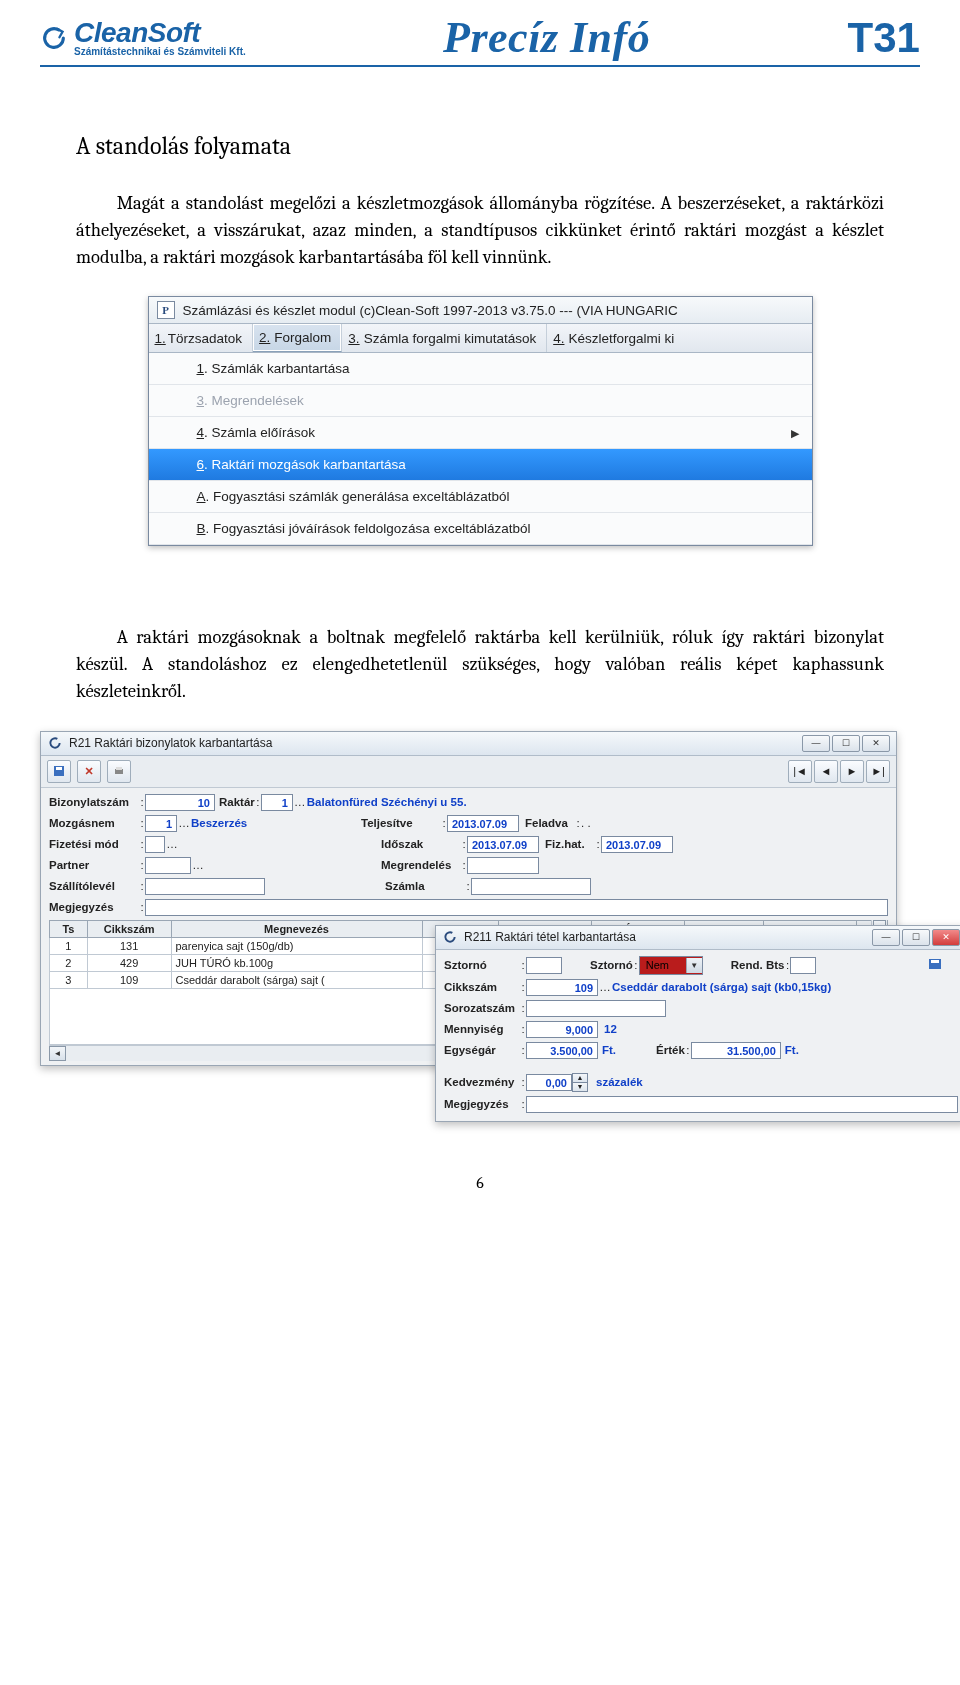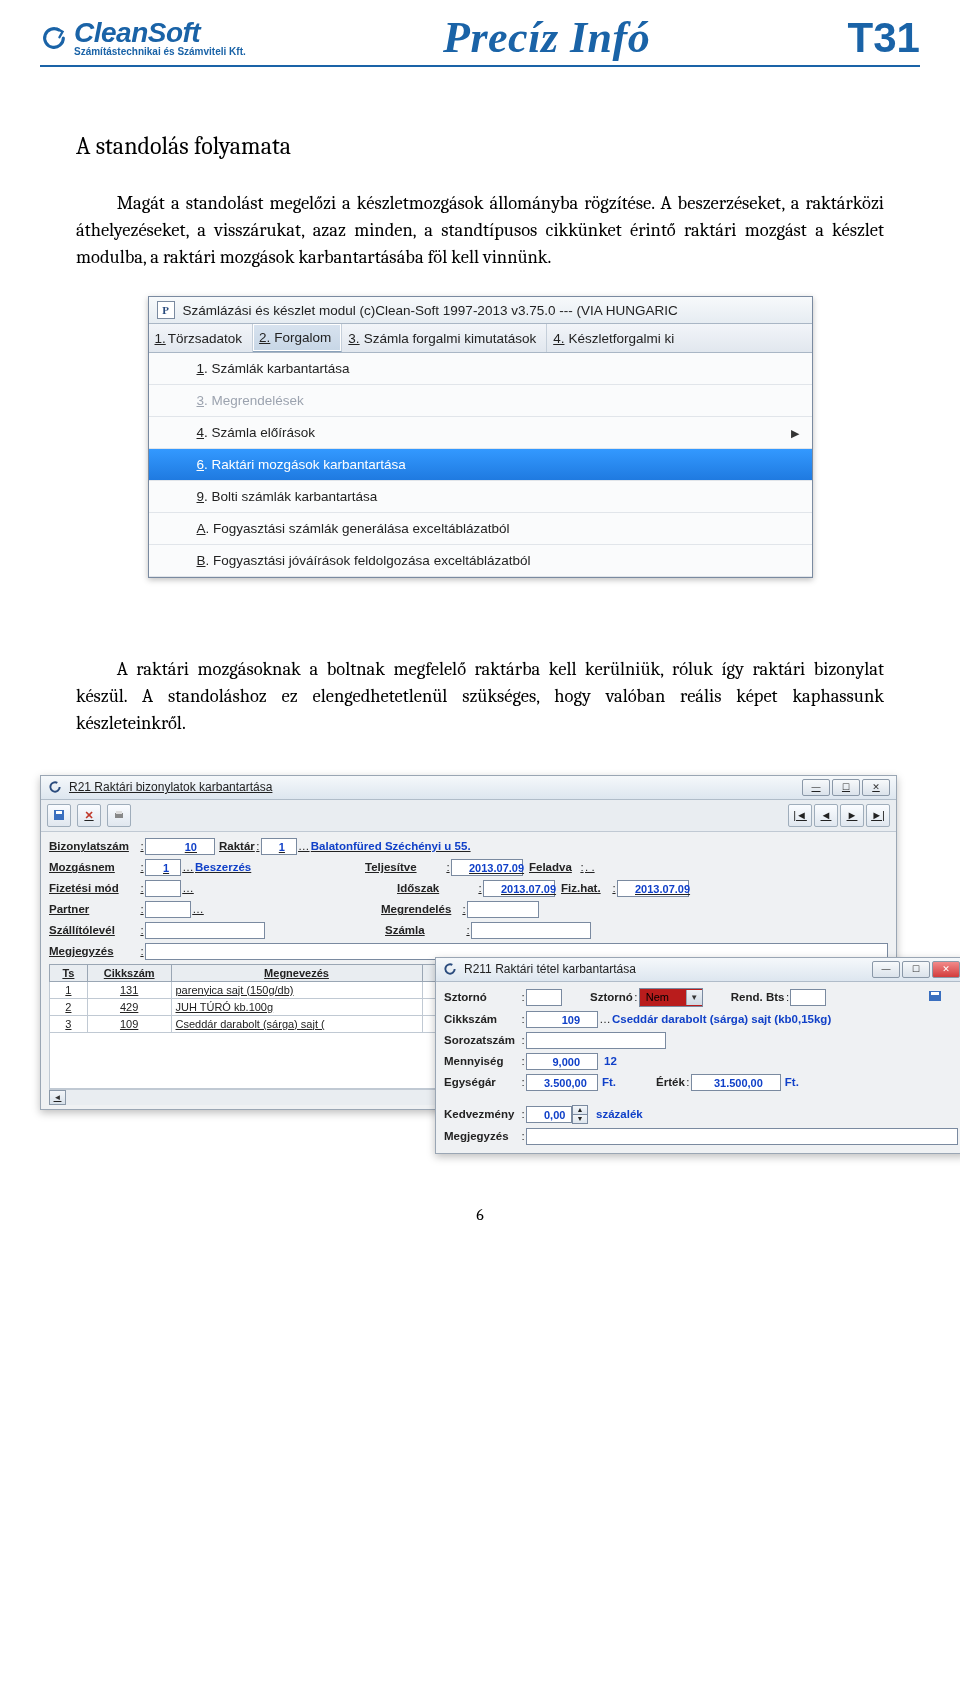--- a/index.html
+++ b/index.html
@@ -172,21 +172,21 @@
   }
   .form-row {
     display: flex; align-items: center;
     margin-bottom: 4px;
   }
   .form-row .lbl { width: 90px; font-weight: 700; }
   .form-row .sep { width: 6px; text-align: center; }
   .fld {
     background: #fff; border: 1px solid #7a8aa0;
     height: 17px; line-height: 17px;
-    padding: 0 17px;
+    padding: 0 4px;
     color: #1040c8; font-weight: bold;
     box-sizing: border-box;
     text-align: right;
     font-size: 11px;
   }
   .fld.left { text-align: left; }
   .plain { color: #1040c8; font-weight: bold; }
   .grid {
     margin-top: 4px;
   }
@@ -313,34 +313,33 @@
             <span style="text-decoration:underline">4.</span>
             <span> </span>
             <span>Készletforgalmi ki</span>
           </div>
       </div>
       <div class="submenu" id="submenu">
           <div class="item"><span class="hotkey">1</span><span>. Számlák karbantartása</span></div>
           <div class="item disabled"><span class="hotkey">3</span><span>. Megrendelések</span></div>
           <div class="item"><span class="hotkey">4</span><span>. Számla előírások</span><span class="arrow">▶</span></div>
           <div class="item sel"><span class="hotkey">6</span><span>. Raktári mozgások karbantartása</span></div>
-          <div class="item"><span class="hotkey">9</span><span>. Bolti számlák karbantartása</span></div>
           <div class="item"><span class="hotkey">A</span><span>. Fogyasztási számlák generálása exceltáblázatból</span></div>
           <div class="item"><span class="hotkey">B</span><span>. Fogyasztási jóváírások feldolgozása exceltáblázatból</span></div>
         </div>
     </div>
   </div>
 
   <div class="body-text">
     <div class="para"><span class="indent"></span><span>A raktári mozgásoknak a boltnak megfelelő raktárba kell kerülniük, róluk így raktári bizonylat készül. A standoláshoz ez elengedhetetlenül szükséges, hogy valóban reális képet kaphassunk készleteinkről.</span></div>
   </div>
 
   <div class="screenshot2">
 
-    <div class="form-window" style="left:0; top:12px; width:855px;text-decoration:underline;">
+    <div class="form-window" style="left:0; top:0; width:855px;">
       <div class="form-titlebar">
         <span class="win-icon" style="border:none; background:transparent;">
           <svg width="14" height="14" viewBox="0 0 36 36">
               <path d="M30 18a12 12 0 1 1-6-10.4" fill="none" stroke="#2a4b7d" stroke-width="5"></path>
             </svg>
         </span>
         <span class="title-txt">R21 Raktári bizonylatok karbantartása</span>
         <div class="win-ctrls">
           <div class="win-ctrl">—</div>
           <div class="win-ctrl">☐</div>

